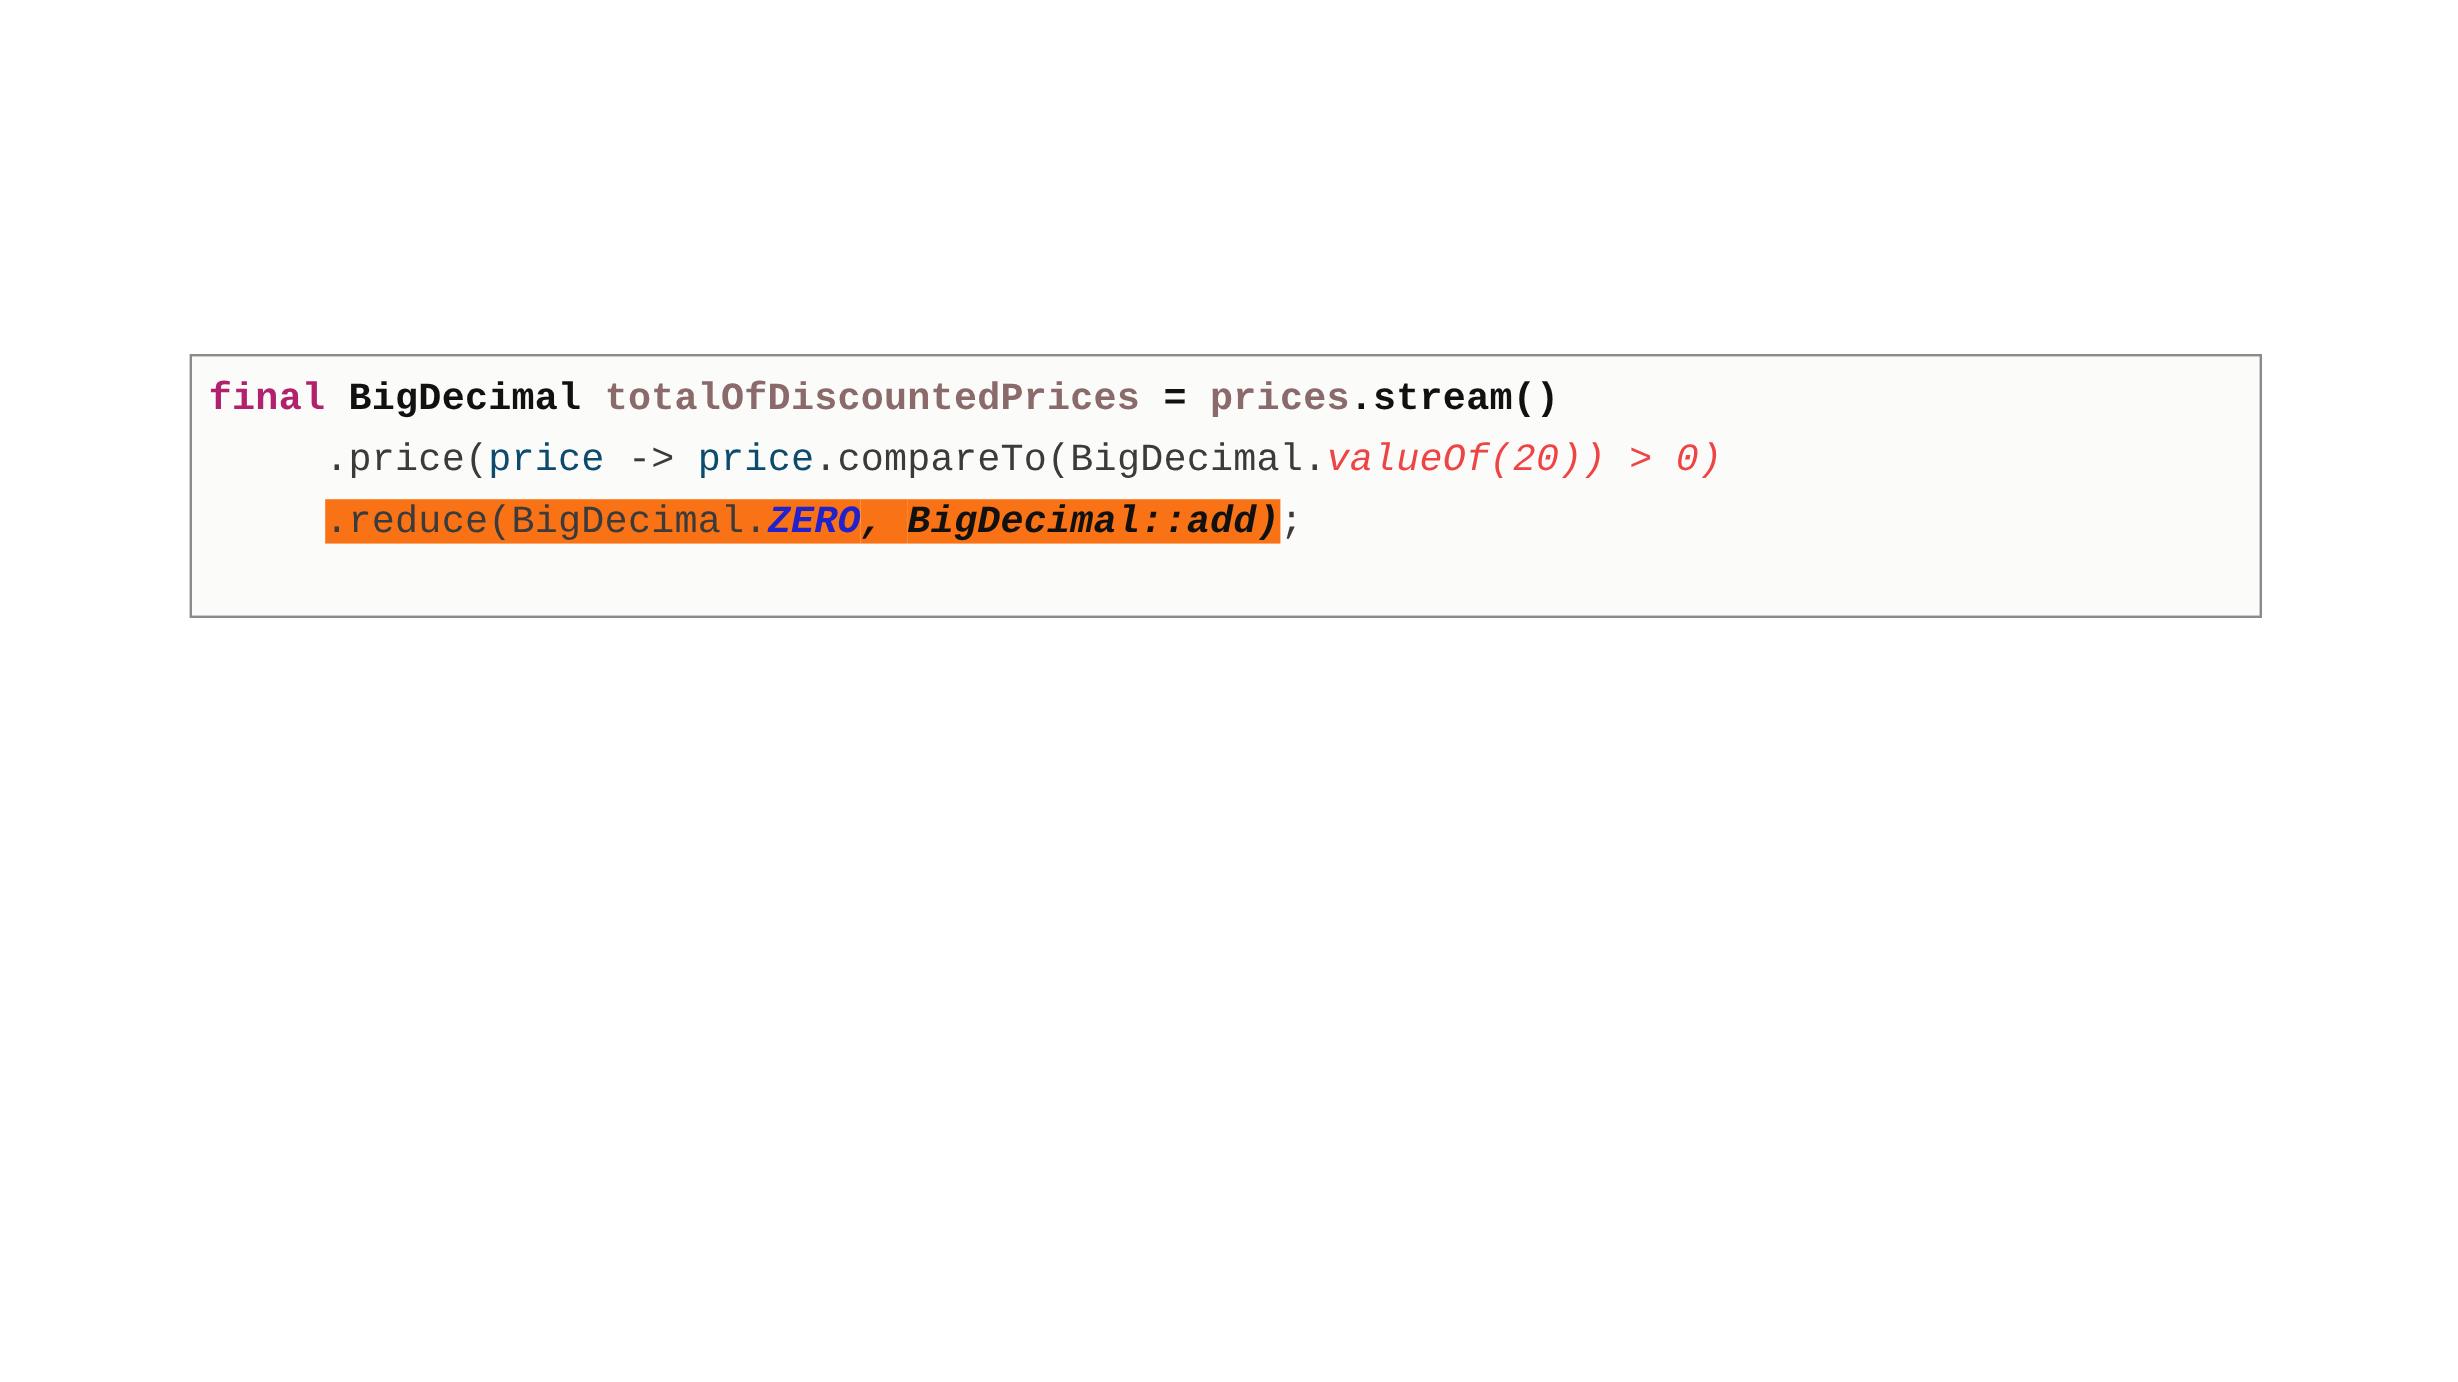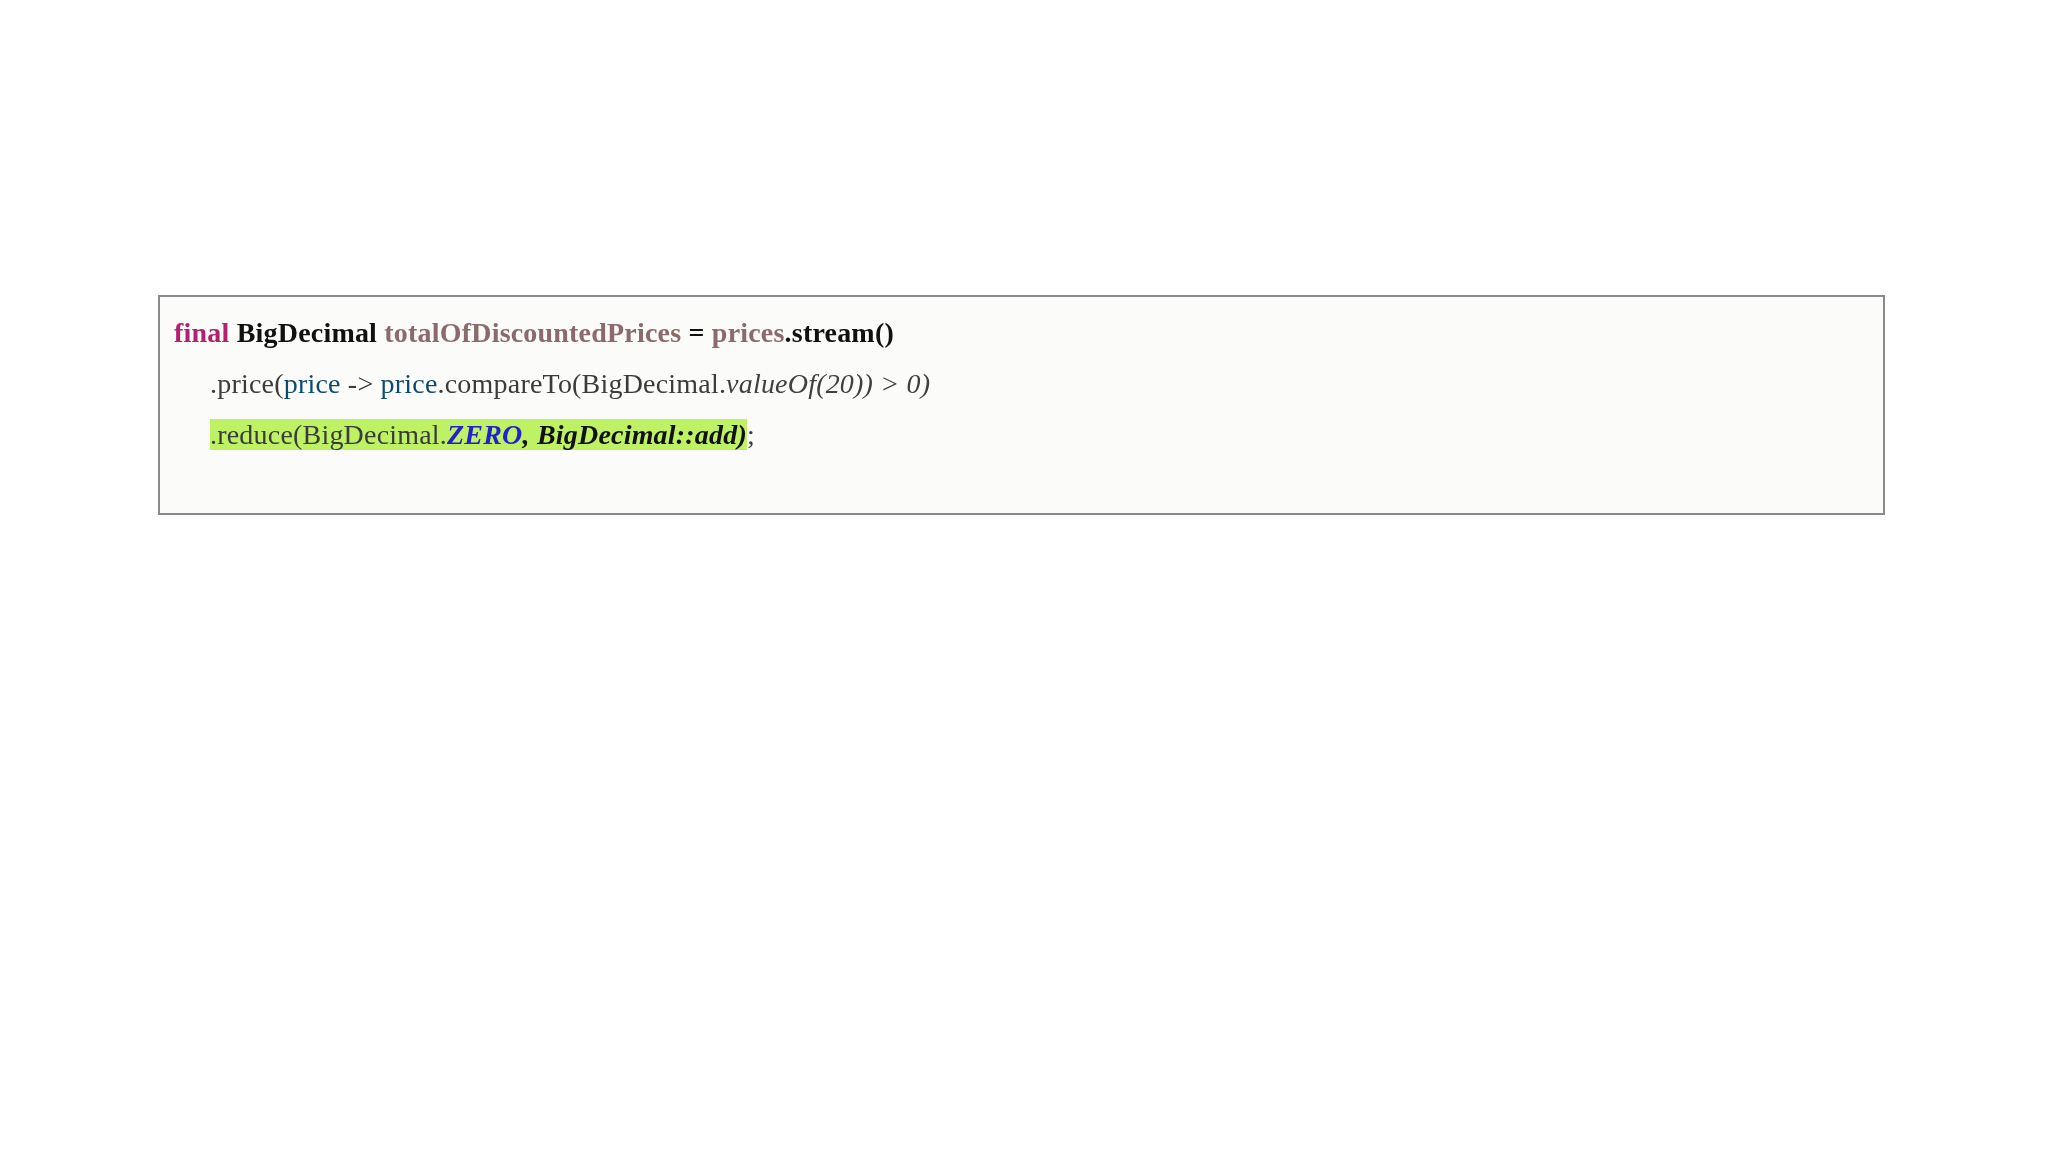--- a/index.html
+++ b/index.html
@@ -30,44 +30,44 @@
     left: 158px;
     top: 295px;
     width: 1727px;
     height: 220px;
     background: #fbfbf9;
     border: 2px solid #8a8a8a;
     box-sizing: border-box;
     padding: 10px 0 0 0;
   }
   .code-line {
-    font-family: Liberation Serif, serif;
-    font-size: 28px;
+    font-family: Liberation Mono, monospace;
+    font-size: 32px;
     line-height: 51px;
     white-space: pre;
     color: #1a1a1a;
     letter-spacing: 0.2px;
   }
   .code-line.l1 { padding-left: 14px; }
   .code-line.l2,
   .code-line.l3,
   .code-line.l4 { padding-left: 14px; }
 
   
   .tok-keyword  { color: #b2216e; font-weight: bold; }
   .tok-type     { color: #111111; font-weight: bold; }
   .tok-var      { color: #8a6a6a; font-weight: bold; }
   .tok-op       { color: #111111; font-weight: bold; }
   .tok-method   { color: #111111; font-weight: bold; }
   .tok-plain    { color: #3b3b3b; }
   .tok-param    { color: #0c4a6e; }
-  .tok-italic   { color: #404040; font-style: italic; }
+  .tok-italic   { color: #ef4444; font-style: italic; }
   .tok-const    { color: #2222cc; font-weight: bold; font-style: italic; }
   .tok-ref      { color: #111111; font-weight: bold; font-style: italic; }
-  .hl           { background: #bef264; }
+  .hl           { background: #f97316; }
 
   
   #diagram {
     position: absolute;
     left: 0;
     top: 600px;
     width: 2048px;
     height: 340px;
   }
   #diagram svg { display: block; }

